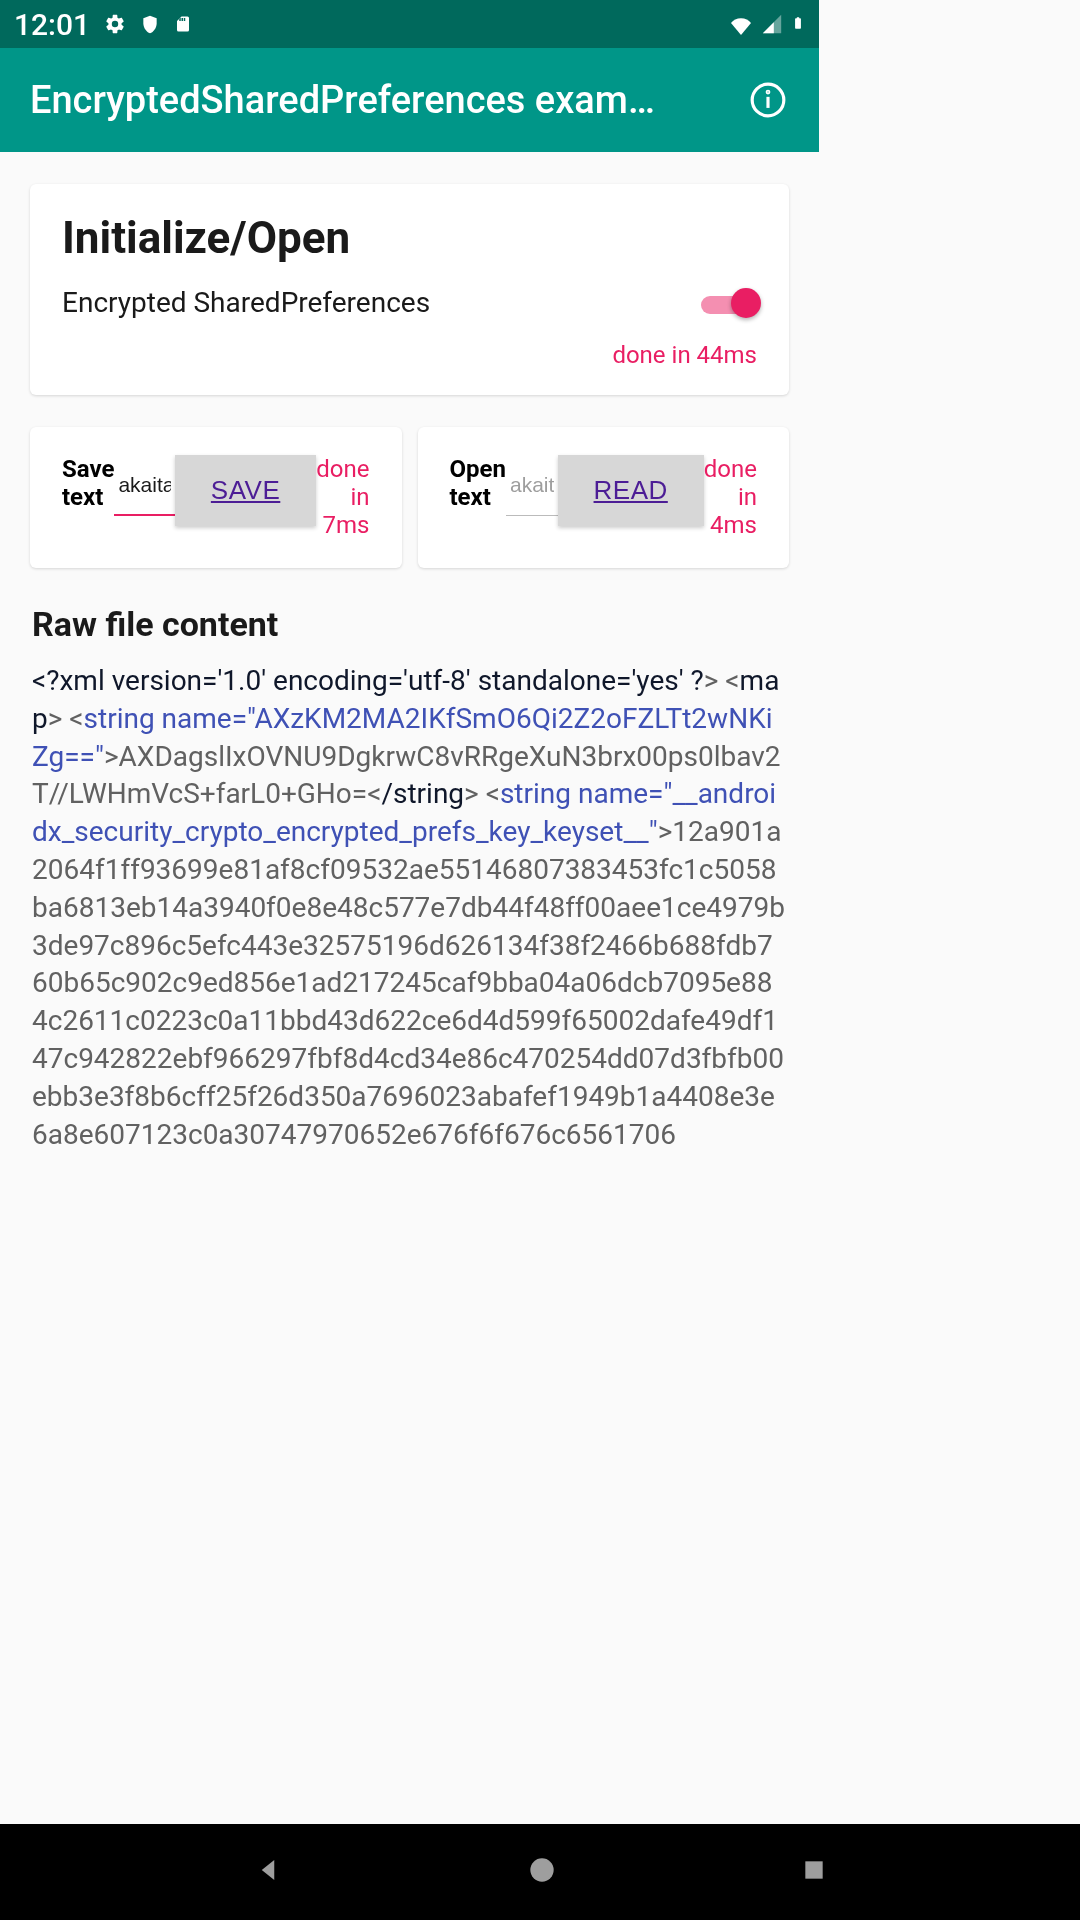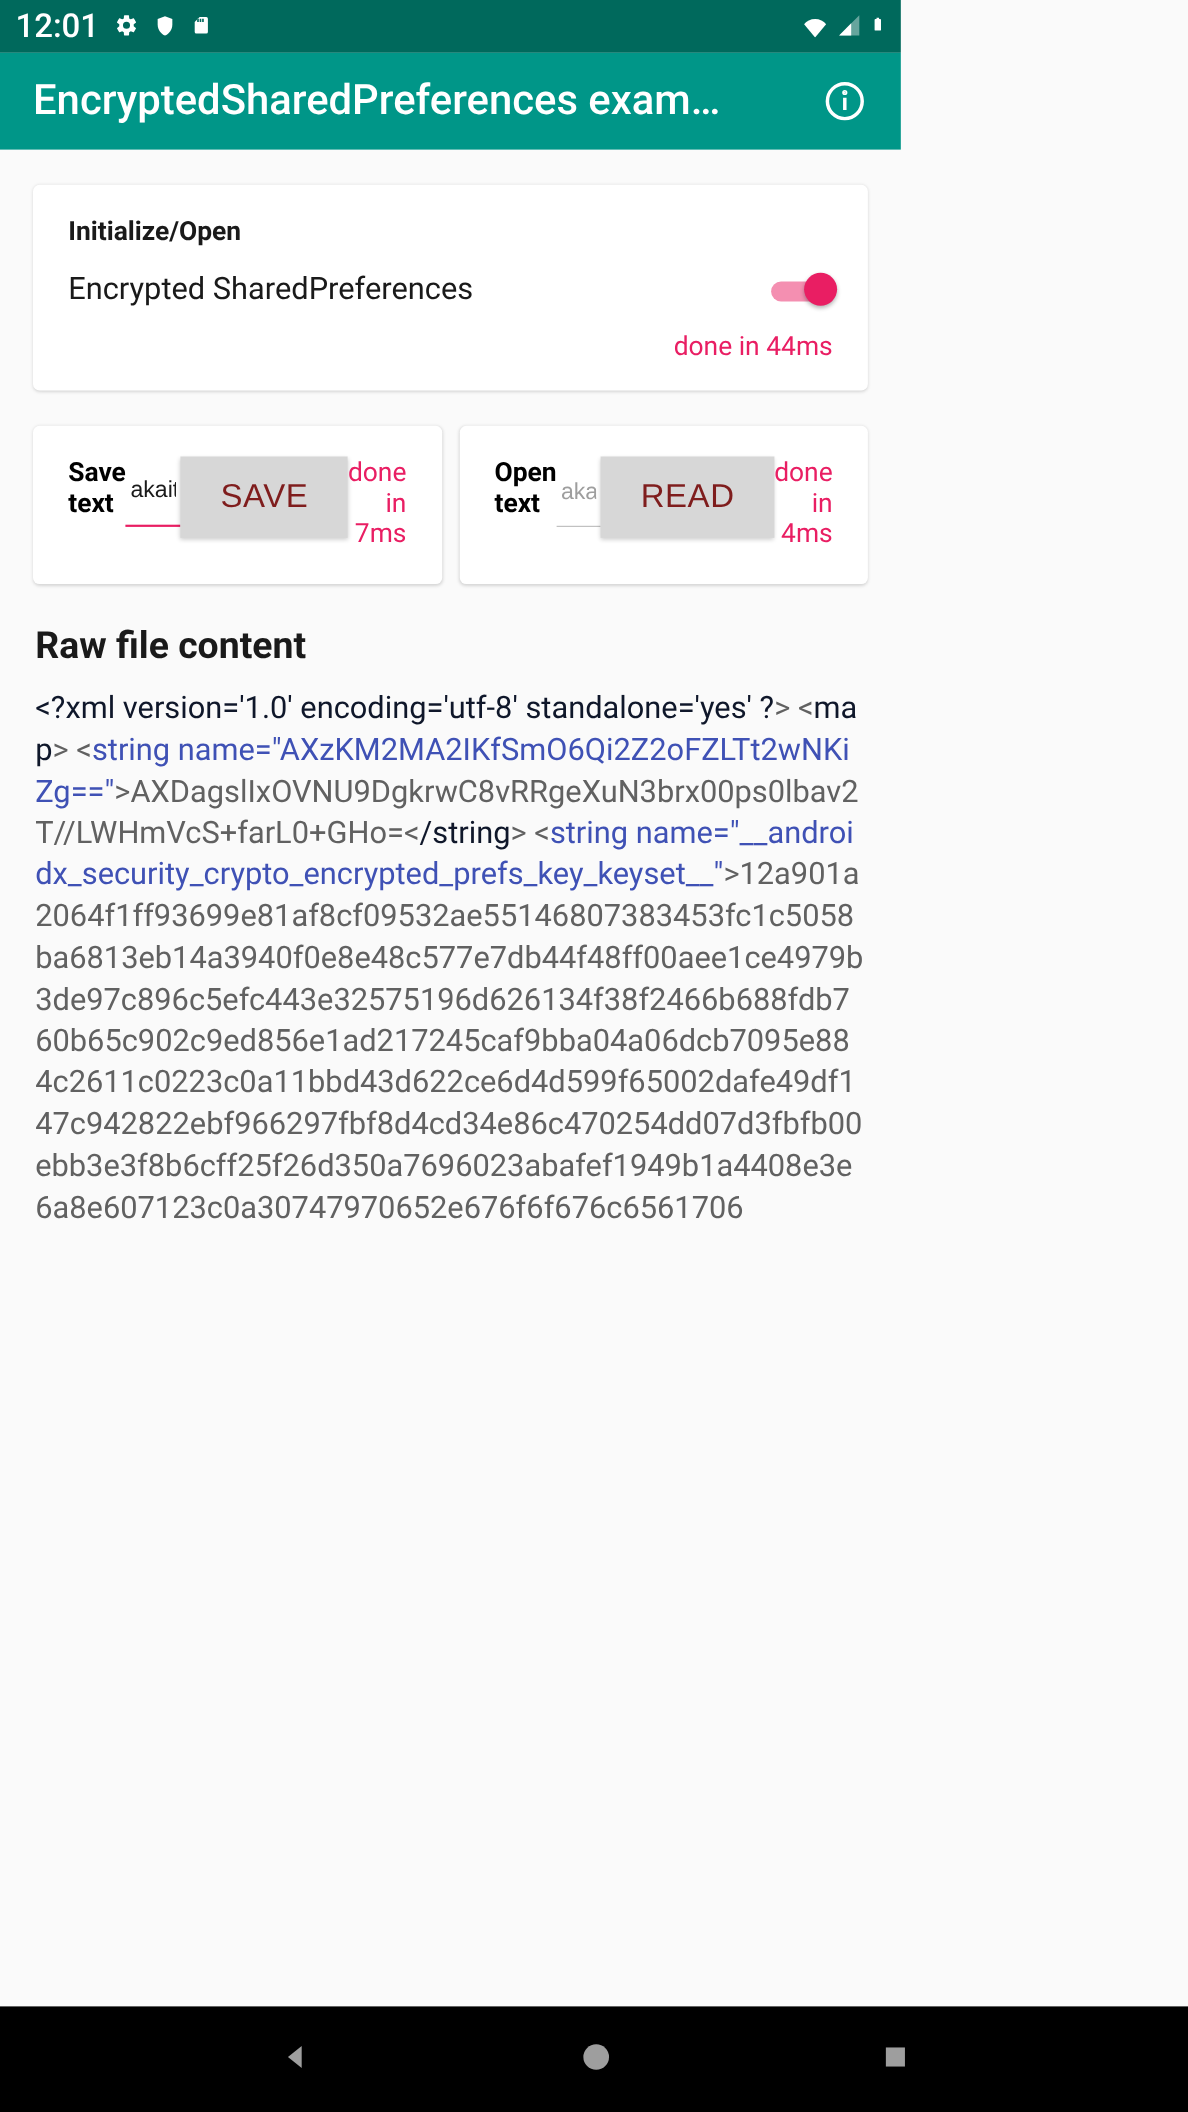--- a/index.html
+++ b/index.html
@@ -17,21 +17,21 @@
       align-items: center;
       padding: 0 14px;
       color: #fff;
       font-size: 30px;
       font-weight: 500;
     }
     .status-left { display: flex; align-items: center; gap: 14px; }
     .status-right { margin-left: auto; display: flex; align-items: center; gap: 8px; }
     .status-bar svg { fill: #fff; }
     .app-bar {
-      height: 88px;
+      height: 104px;
       background: #009688;
       display: flex;
       align-items: center;
       padding: 0 30px;
       color: #fff;
     }
     .app-title {
       font-size: 38px;
       font-weight: 500;
       flex: 1;
@@ -45,21 +45,21 @@
       margin-left: 20px;
     }
     .content { padding: 32px 30px 0 30px; }
     .card {
       background: #fff;
       border-radius: 6px;
       box-shadow: 0 1px 3px rgba(0,0,0,0.15);
       padding: 28px 32px 26px 32px;
       margin-bottom: 32px;
     }
-    .card h2 { font-size: 24px; font-weight: 700; color: #1a1a1a; margin-bottom: 22px; }
+    .card h2 { font-size: 44px; font-weight: 700; color: #1a1a1a; margin-bottom: 22px; }
     .toggle-row { display: flex; align-items: center; margin-bottom: 22px; margin-top: 12px;}
     .toggle-label { font-size: 28px; color: #1a1a1a; flex: 1; }
     .switch {
       width: 56px; height: 22px; position: relative;
     }
     .switch-track {
       position: absolute; top: 4px; left: 0;
       width: 48px; height: 18px; border-radius: 18px;
       background: #f48fb1;
     }
@@ -88,27 +88,28 @@
       font-size: 21px; padding: 6px 4px; outline: none;
       width: 100%; background: transparent; color: #1a1a1a;
       margin-bottom: 26px;
     }
     .input-line.readonly { border-bottom: 1px solid #bbb; color: #9e9e9e; }
     .btn {
       align-self: flex-end;
       background: #d7d7d7;
       border: none;
       padding: 20px 36px;
-      font-size: 30px;
+      font-size: 26px;
       font-weight: 500;
       letter-spacing: 0.5px;
-      color: #7f1d1d;
+      color: #4c1d95;
       box-shadow: 0 2px 4px rgba(0,0,0,0.2);
       margin-bottom: 16px;
       cursor: pointer;
+      text-decoration: underline;
     }
     .raw-section { padding: 0 0px 0 0; }
     .raw-title { font-size: 34px; font-weight: 700; color: #1a1a1a; margin-bottom: 18px; padding: 0 2px;}
     .raw-content {
       font-size: 28px;
       line-height: 1.35;
       word-break: break-all;
       font-family: Roboto, Arial, sans-serif;
       color: #616161;
       padding: 0 2px;

